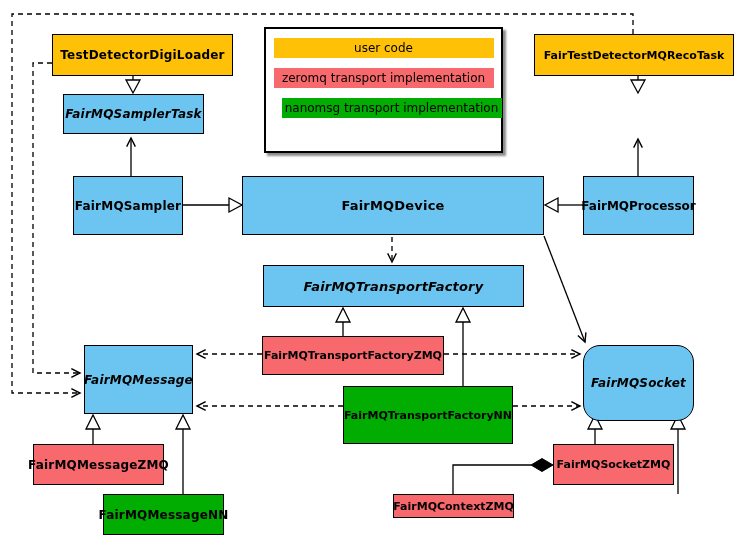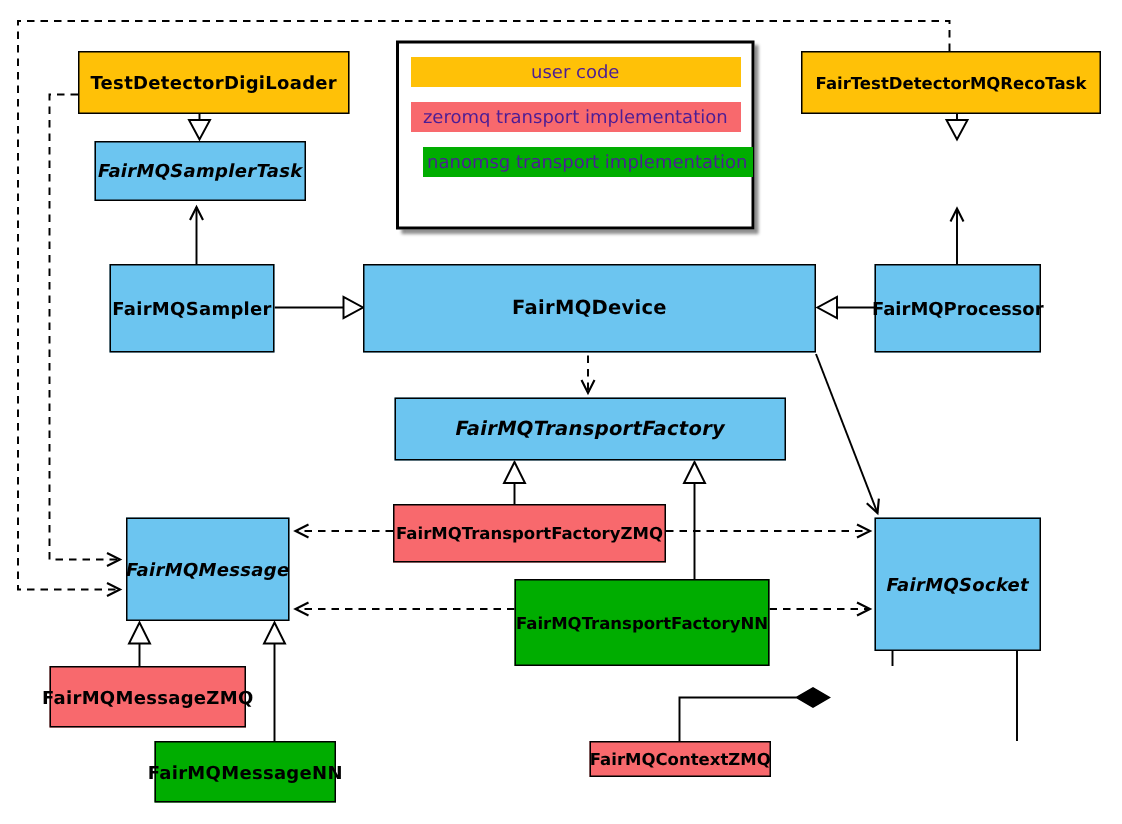--- a/index.html
+++ b/index.html
@@ -10,21 +10,21 @@
         display:flex;align-items:center;justify-content:center;
         font-weight:bold;font-size:12px;color:#000;white-space:nowrap;
         letter-spacing:.2px;text-align:center;}
   .node.abstract{font-style:italic;}
   .node.long{font-size:11px;letter-spacing:0;}
   .legend{position:absolute;left:264px;top:27px;width:239px;height:126px;box-sizing:border-box;
           background:#fff;border:2px solid #000;box-shadow:3px 3px 2px rgba(0,0,0,.45);
           display:flex;flex-direction:column;align-items:center;padding-top:9px;}
   .legend-bar{width:220px;height:20px;margin-bottom:10px;display:flex;
               align-items:center;justify-content:center;
-              font-size:12px;color:#4c1d95;}
+              font-size:12px;color:#000000;}
   .e{stroke:#000;stroke-width:1.3;fill:none;}
   .dash{stroke-dasharray:5 4;}
   .tri{fill:#fff;stroke:#000;stroke-width:1.3;}
   .diamond{fill:#000;stroke:#000;}
 </style>
 </head>
 <body>
 
 <div class="canvas">
 
@@ -120,23 +120,24 @@
   <div class="node long" style="left: 583px; top: 176px; width: 111px; height: 59px; font-size: 12px; background: rgb(108, 197, 240);">FairMQProcessor</div>
 
   <div class="node abstract" style="left: 263px; top: 265px; width: 261px; height: 42px; font-size: 13px; background: rgb(108, 197, 240);">FairMQTransportFactory</div>
 
   <div class="node long" style="left: 262px; top: 336px; width: 182px; height: 39px; background: rgb(248, 105, 109);">FairMQTransportFactoryZMQ</div>
 
   <div class="node long" style="left: 343px; top: 386px; width: 170px; height: 58px; background: rgb(0, 173, 0);">FairMQTransportFactoryNN</div>
 
   <div class="node abstract" style="left: 84px; top: 345px; width: 109px; height: 69px; background: rgb(108, 197, 240);">FairMQMessage</div>
 
-  <div class="node abstract" style="left: 583px; top: 345px; width: 111px; height: 89px; background: rgb(108, 197, 240);">FairMQSocket</div>
+  <div class="node abstract" style="left: 583px; top: 345px; width: 111px; height: 76px; background: rgb(108, 197, 240); border-radius: 17px;">FairMQSocket</div>
 
   <div class="node" style="left: 33px; top: 444px; width: 131px; height: 41px; background: rgb(248, 105, 109);">FairMQMessageZMQ</div>
 
   <div class="node" style="left: 103px; top: 494px; width: 121px; height: 41px; background: rgb(0, 173, 0);">FairMQMessageNN</div>
 
   <div class="node long" style="left: 393px; top: 494px; width: 121px; height: 24px; background: rgb(248, 105, 109);">FairMQContextZMQ</div>
 
+  <div class="node long" style="left: 553px; top: 444px; width: 121px; height: 41px; background: rgb(248, 105, 109);">FairMQSocketZMQ</div>
 
 
 </div>
 
 </body></html>

